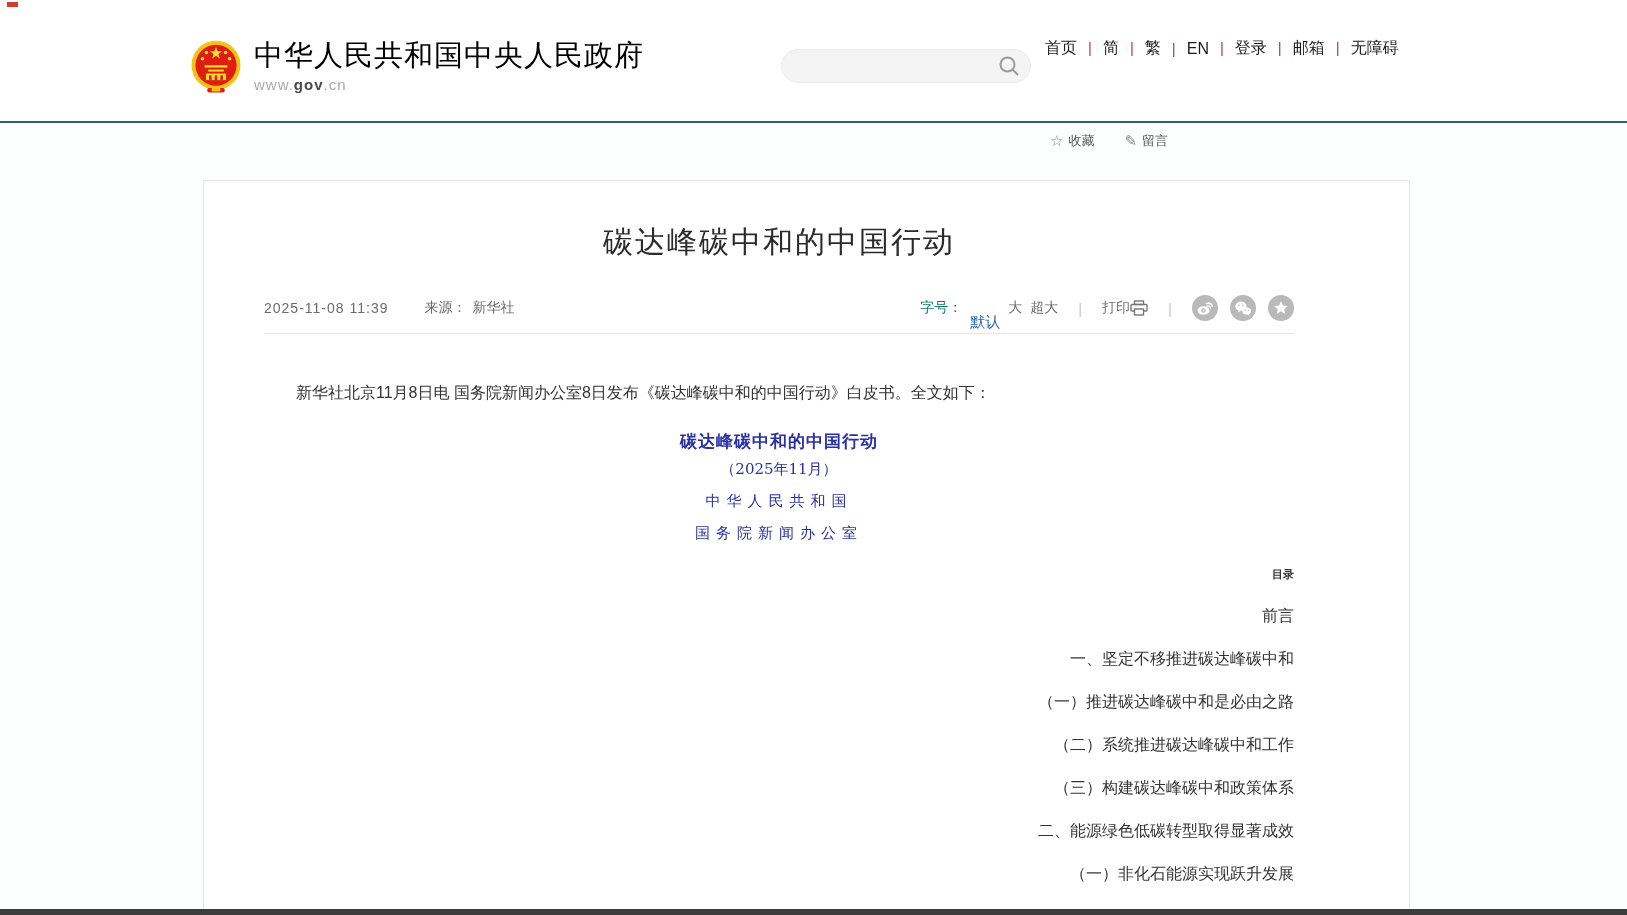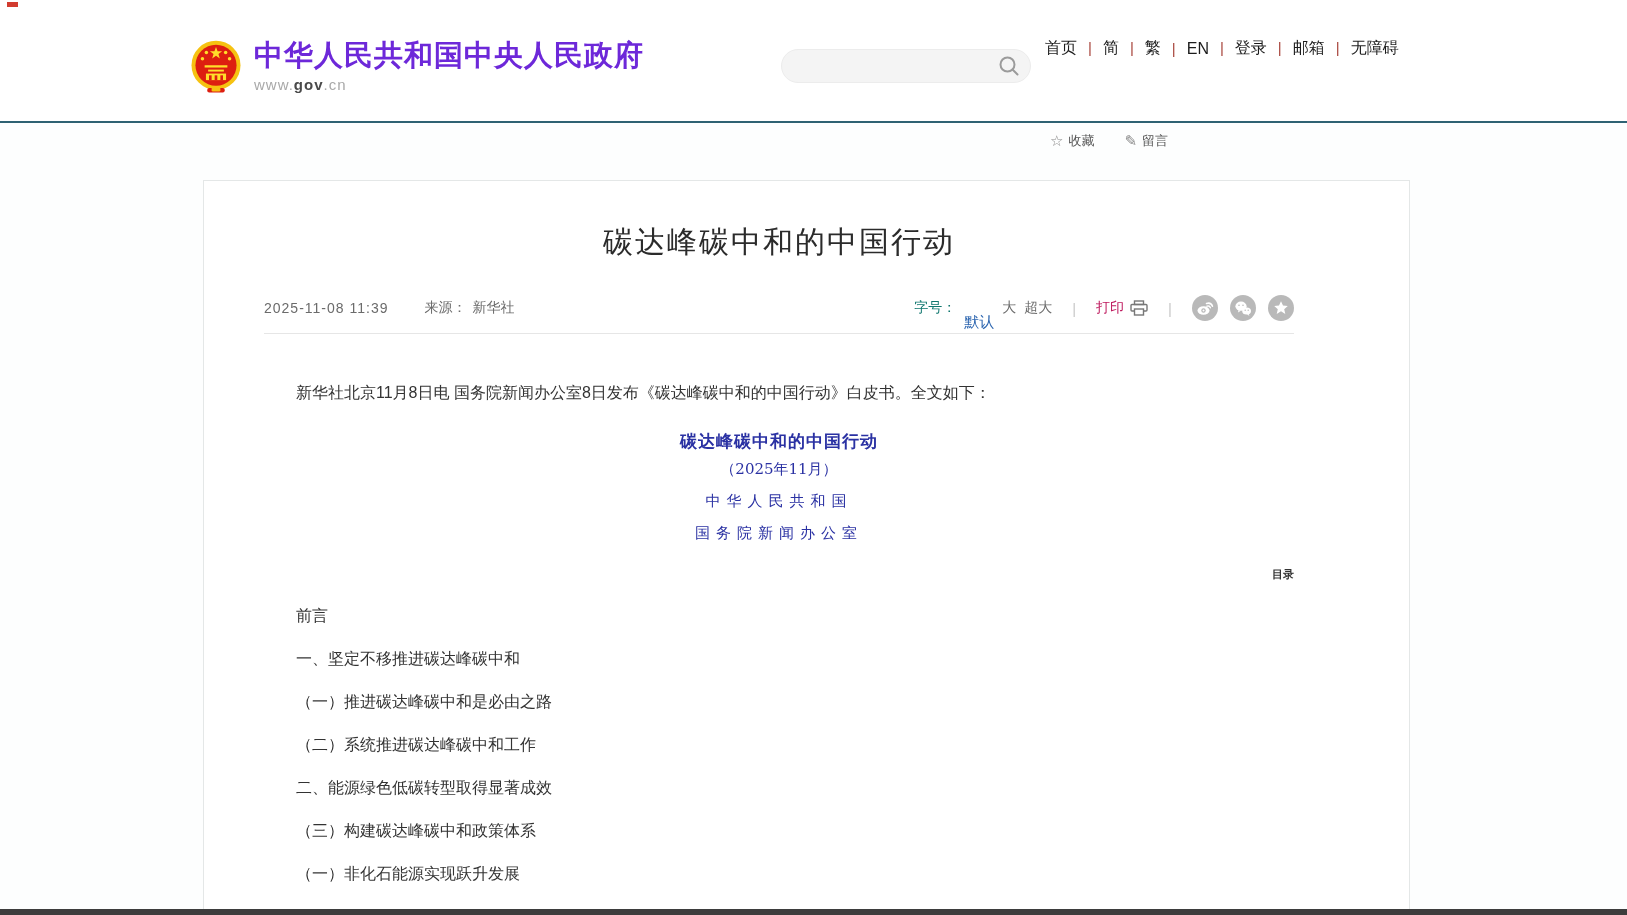--- a/index.html
+++ b/index.html
@@ -7,21 +7,21 @@
               font-family:"Liberation Sans","DejaVu Sans",sans-serif; }
   .page { position:relative; width:1627px; height:915px; background:#fdfefe; }
 
   
   .topbar { position:relative; width:100%; height:123px; background:#ffffff;
             border-bottom:2px solid #2f6273; }
   .red-artifact { position:absolute; left:7px; top:2px; width:11px; height:5px; background:#d23b2f; }
   .brand { position:absolute; left:188px; top:38px; display:flex; align-items:flex-start; }
   .emblem { width:56px; height:58px; }
   .brand-text { margin-left:10px; }
-  .site-title { color:#6d28d9; font-size:29px; font-weight:bold; letter-spacing:1px; line-height:34px; }
+  .site-title { color:#000000; font-size:29px; font-weight:normal; letter-spacing:1px; line-height:34px; }
   .site-url { margin-top:4px; font-size:15px; color:#a9a9a9; letter-spacing:1px; }
   .site-url .g { color:#4a4a4a; font-weight:bold; }
 
   .search-box { position:absolute; left:781px; top:49px; width:250px; height:34px;
                 background:#f4f4f4; border:1px solid #ececec; border-radius:17px;
                 display:flex; align-items:center; padding:0 10px 0 16px; }
   .search-box input { flex:1; border:none; outline:none; background:transparent;
                       font-size:14px; color:#333; }
   .search-icon { flex:0 0 auto; }
 
@@ -47,40 +47,40 @@
   .meta-row { margin-top:32px; height:26px; display:flex; justify-content:space-between;
               align-items:center; font-size:14px; color:#6b6b6b; }
   .meta-left { display:flex; align-items:center; }
   .meta-date { letter-spacing:1px; margin-right:36px; }
   .meta-source-label { margin-right:6px; }
   .meta-right { display:flex; align-items:center; }
   .fs-label { color:#0f766e; }
   .fs-opt { margin-left:8px; color:#6b6b6b; cursor:pointer; }
   .fs-opt.selected { color:#2d66b0; font-weight:normal; font-size:15px;margin-top:28px; }
   .v-sep { color:#c9c9c9; margin:0 20px; font-size:15px; }
-  .print-btn { display:flex; align-items:center; gap:6px; color:#be185d; cursor:pointer; }
+  .print-btn { display:flex; align-items:center; color:#737373; cursor:pointer; }
   .share-icons { display:flex; align-items:center; gap:12px; }
   .circle-icon { width:26px; height:26px; border-radius:50%; background:#b9b9b9;
                  display:flex; align-items:center; justify-content:center; cursor:pointer; }
 
   .divider { margin-top:12px; border-top:1px solid #e6e6e6; }
 
   .lead { margin-top:46px; font-size:16px; line-height:26px; color:#333;
           text-indent:2em; }
 
   .doc-head { text-align:center; color:#2a31a3; }
   .doc-title { margin-top:24px; font-size:17px; font-weight:bold; line-height:24px; letter-spacing:1px; }
   .doc-date  { margin-top:4px; font-size:15px; line-height:22px;
                font-family:"DejaVu Serif","Liberation Serif",serif; }
   .doc-org   { margin-top:10px; font-size:15px; line-height:22px; letter-spacing:6px;
                font-family:Liberation Serif, serif; }
 
   .toc-heading { margin-top:18px; padding-left:32px; font-size:11px; font-weight:bold;
                  color:#333; line-height:24px;text-align:right; }
-  .toc { list-style:none; }
+  .toc { list-style:none;text-align:right; }
   .toc li { margin-top:21px; padding-left:32px; font-size:16px; line-height:22px; color:#333; }
   .toc li:first-child { margin-top:19px; }
 
   .window-bottom-edge { position:absolute; left:0; bottom:0; width:100%; height:6px;
                         background:#3d3d3d; z-index:9; }
 </style>
 </head>
 <body>
 
 <div class="page">
@@ -215,22 +215,22 @@
         <div class="doc-org">国务院新闻办公室</div>
       </div>
 
       <div class="toc-heading">目录</div>
 
       <ul class="toc">
         <li>前言</li>
         <li>一、坚定不移推进碳达峰碳中和</li>
         <li>（一）推进碳达峰碳中和是必由之路</li>
         <li>（二）系统推进碳达峰碳中和工作</li>
+        <li>（三）构建碳达峰碳中和政策体系</li>
         <li>二、能源绿色低碳转型取得显著成效</li>
-        <li>（三）构建碳达峰碳中和政策体系</li>
         <li>（一）非化石能源实现跃升发展</li>
       </ul>
 
     </div>
   </div>
 
   <div class="window-bottom-edge"></div>
 </div>
 
 </body></html>

